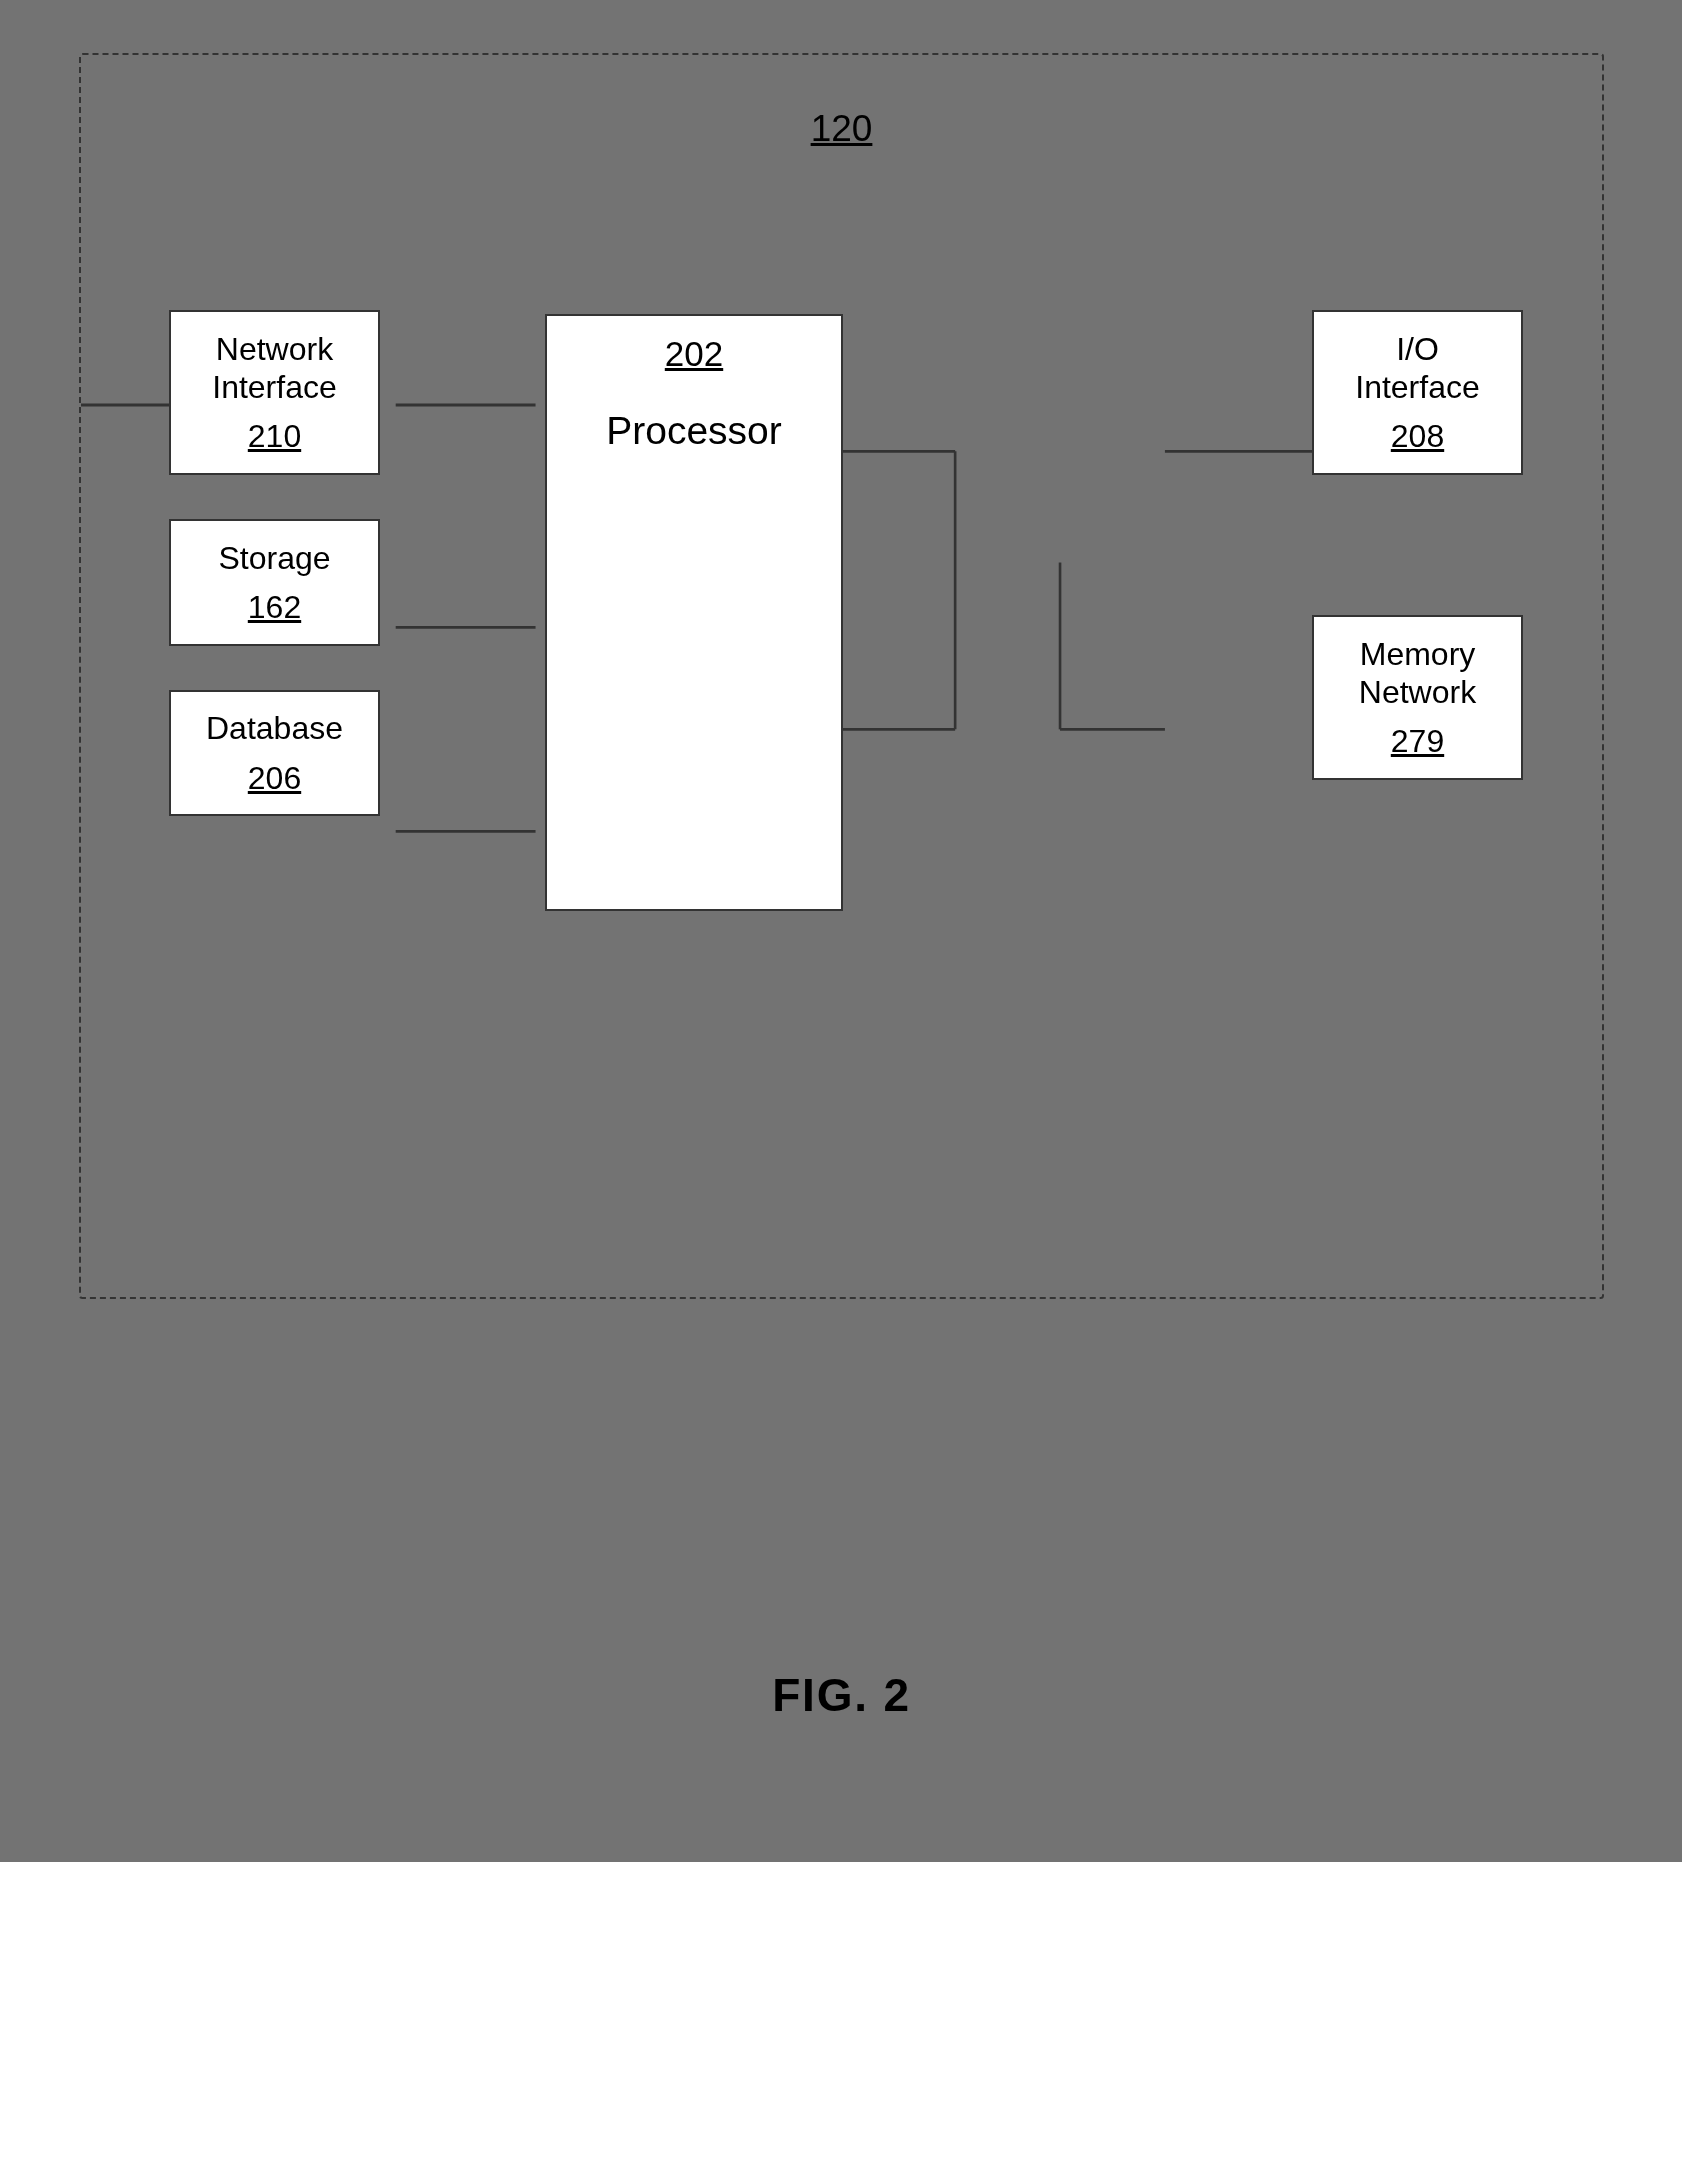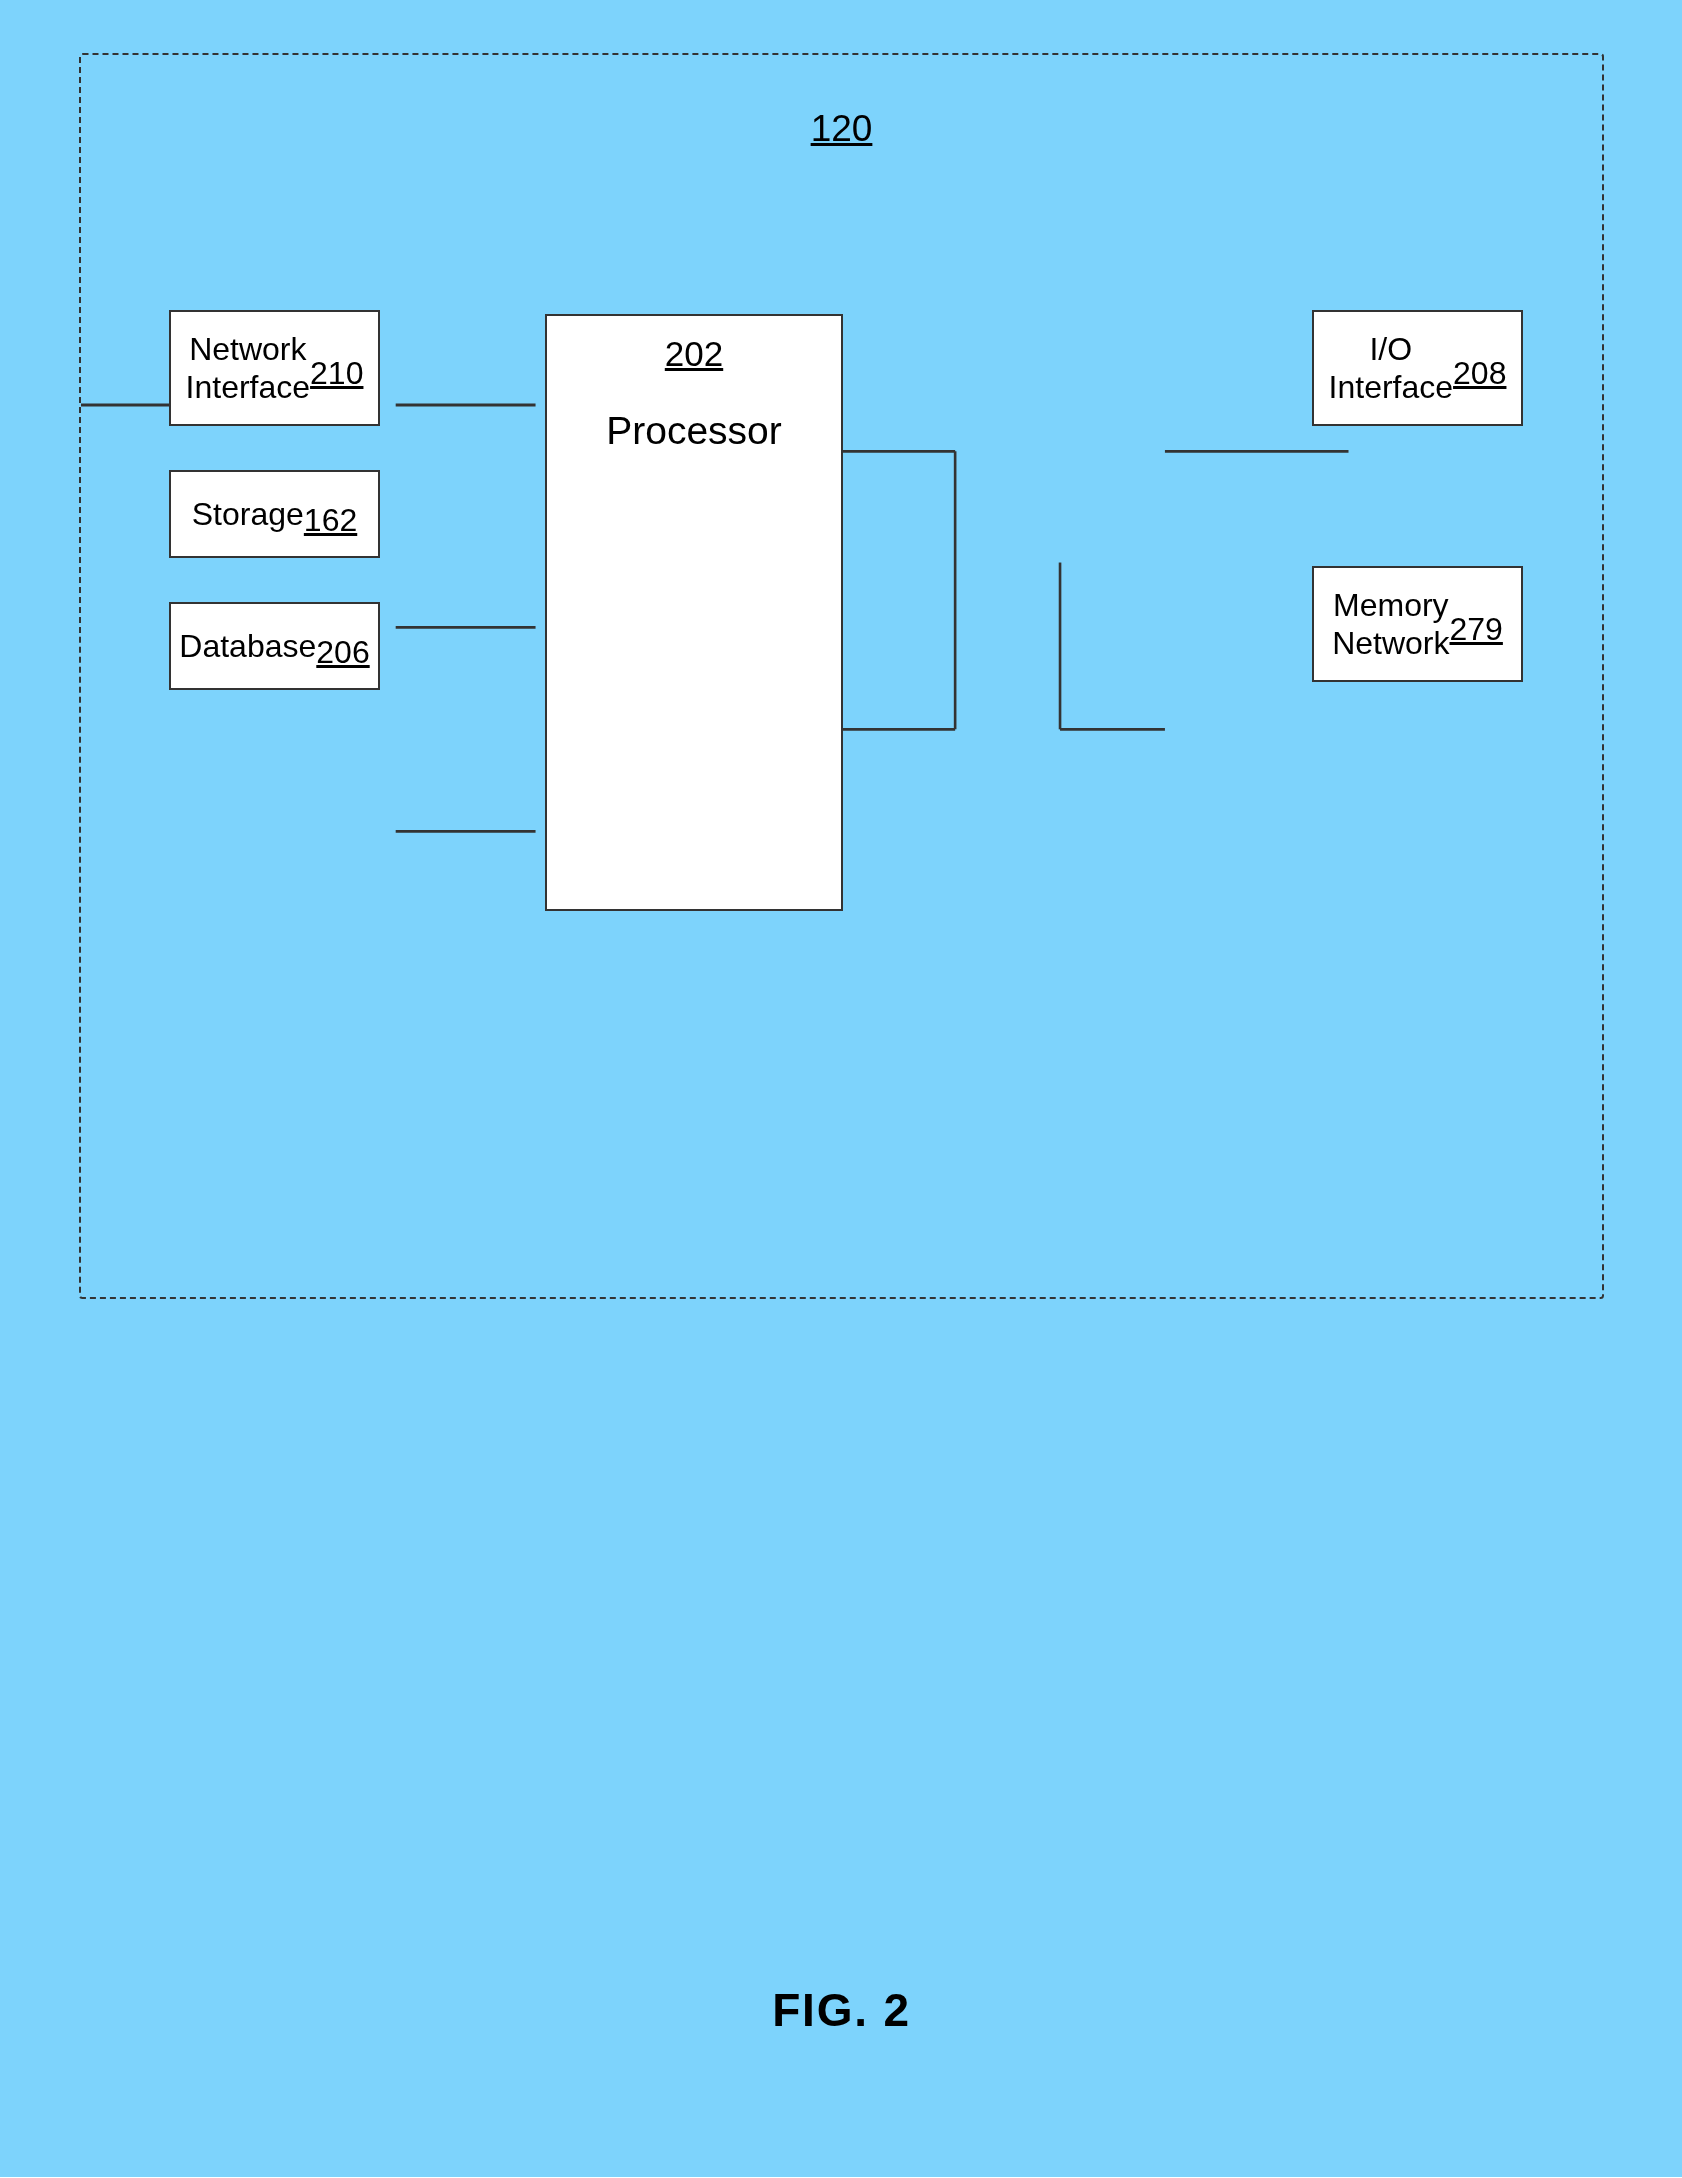--- a/index.html
+++ b/index.html
@@ -12,22 +12,22 @@
       background: #ffffff;
       width: 1683px;
       height: 2179px;
       font-family: Arial, sans-serif;
       position: relative;
       overflow: hidden;
     }
 
     .page {
       width: 1683px;
-      height: 2177px;
-      background: #7dd3fc;
+      height: 1862px;
+      background: #737373;
       position: relative;
       display: flex;
       flex-direction: column;
       align-items: center;
     }
 
     
     .main-container {
       position: absolute;
       top: 53px;
@@ -66,21 +66,21 @@
       top: 70px;
       display: flex;
       flex-direction: column;
       gap: 35px;
     }
 
     .component-box {
       border: 2.6px solid #333;
       background: #ffffff;
       display: flex;
-      flex-direction: row;
+      flex-direction: column;
       align-items: center;
       justify-content: center;
       text-align: center;
       padding: 17.6px 26px;
       width: 211px;
     }
 
     .component-box .box-title {
       font-size: 32px;
       font-weight: normal;

